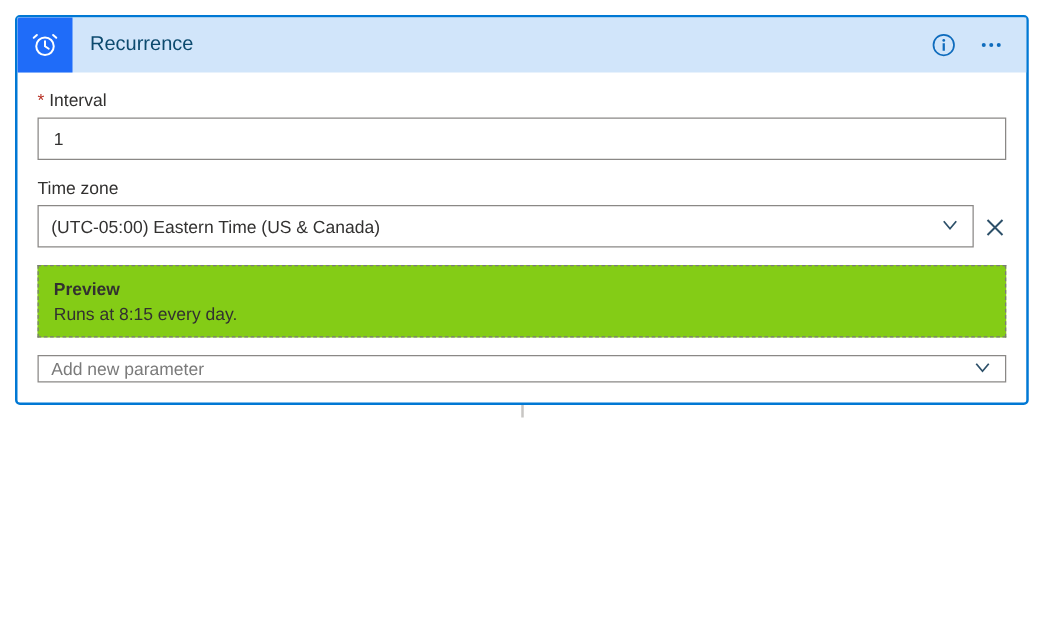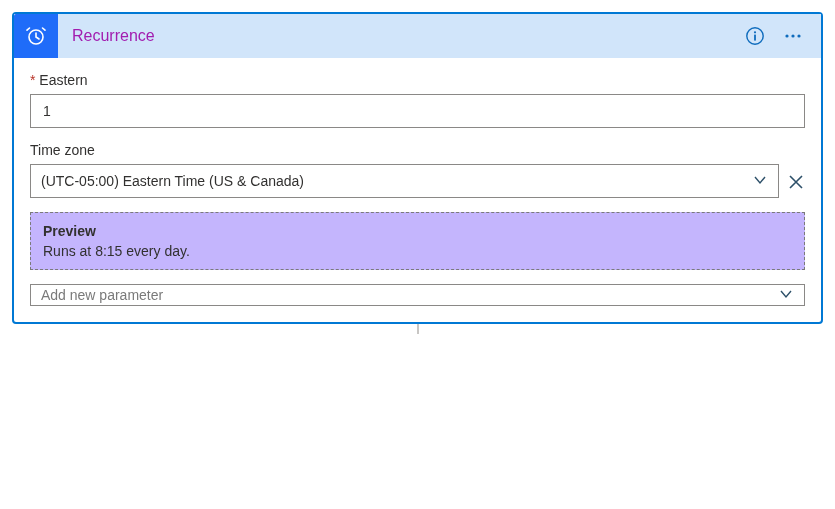--- a/index.html
+++ b/index.html
@@ -30,21 +30,21 @@
     background: #1f6cf9;
     display: flex;
     align-items: center;
     justify-content: center;
     border-top-left-radius: 2px;
   }
   .card-title {
     flex: 1;
     padding-left: 14px;
     font-size: 16px;
-    color: #a21caf;
+    color: #0c4a6e;
   }
   .hdr-icons { display: flex; align-items: center; gap: 10px; padding-right: 6px; }
   .icon-btn { display: inline-flex; align-items: center; justify-content: center; width: 28px; height: 28px; cursor: pointer; }
   .card-body { padding: 14px 16px 16px 16px; }
   .row { display: flex; gap: 20px; margin-bottom: 14px; }
   .field { display: flex; flex-direction: column; flex: 1; }
   .field-row-with-close { display:flex; align-items:center; gap:8px; margin-bottom:14px; }
   .field-row-with-close .field { flex:1; }
   .field-label { font-size: 14px; color: #323130; margin-bottom: 6px; }
   .req::before { content: "* "; color: #b83226; }
@@ -57,21 +57,21 @@
     color: #323130;
     display:flex; align-items:center; justify-content:space-between;
   }
   .input input {
     border:none; outline:none; font-size:14px; width:100%; background:transparent; color:#323130;
   }
   .chev { flex:0 0 auto; margin-left:8px; }
   .close-x { flex:0 0 auto; cursor:pointer; align-self:flex-end; margin-bottom:4px; margin-top:-2px;}
   .preview {
     border: 1px dashed #7a7a7a;
-    background: #c4b5fd;
+    background: #84cc16;
     padding: 10px 12px;
     margin-top: 6px;
     margin-bottom: 14px;
   }
   .preview-title { font-weight:600; margin-bottom:4px; }
   .add-param {
     height: 22px;
     border: 1px solid #8a8886;
     display:flex; align-items:center; justify-content:space-between;
     padding: 0 10px;
@@ -110,21 +110,21 @@
           <circle cx="16" cy="10" r="1.6" fill="#0f6cbd"></circle>
         </svg>
       </span>
     </div>
   </div>
 
   <div class="card-body">
 
     <div class="row">
       <div class="field">
-        <div class="field-label req">Eastern</div>
+        <div class="field-label req">Interval</div>
         <div class="input">
           <input type="text" value="1" style="">
         </div>
       </div>
     </div>
 
     <div class="field-row-with-close">
       <div class="field">
         <div class="field-label">Time zone</div>
         <div class="select">

